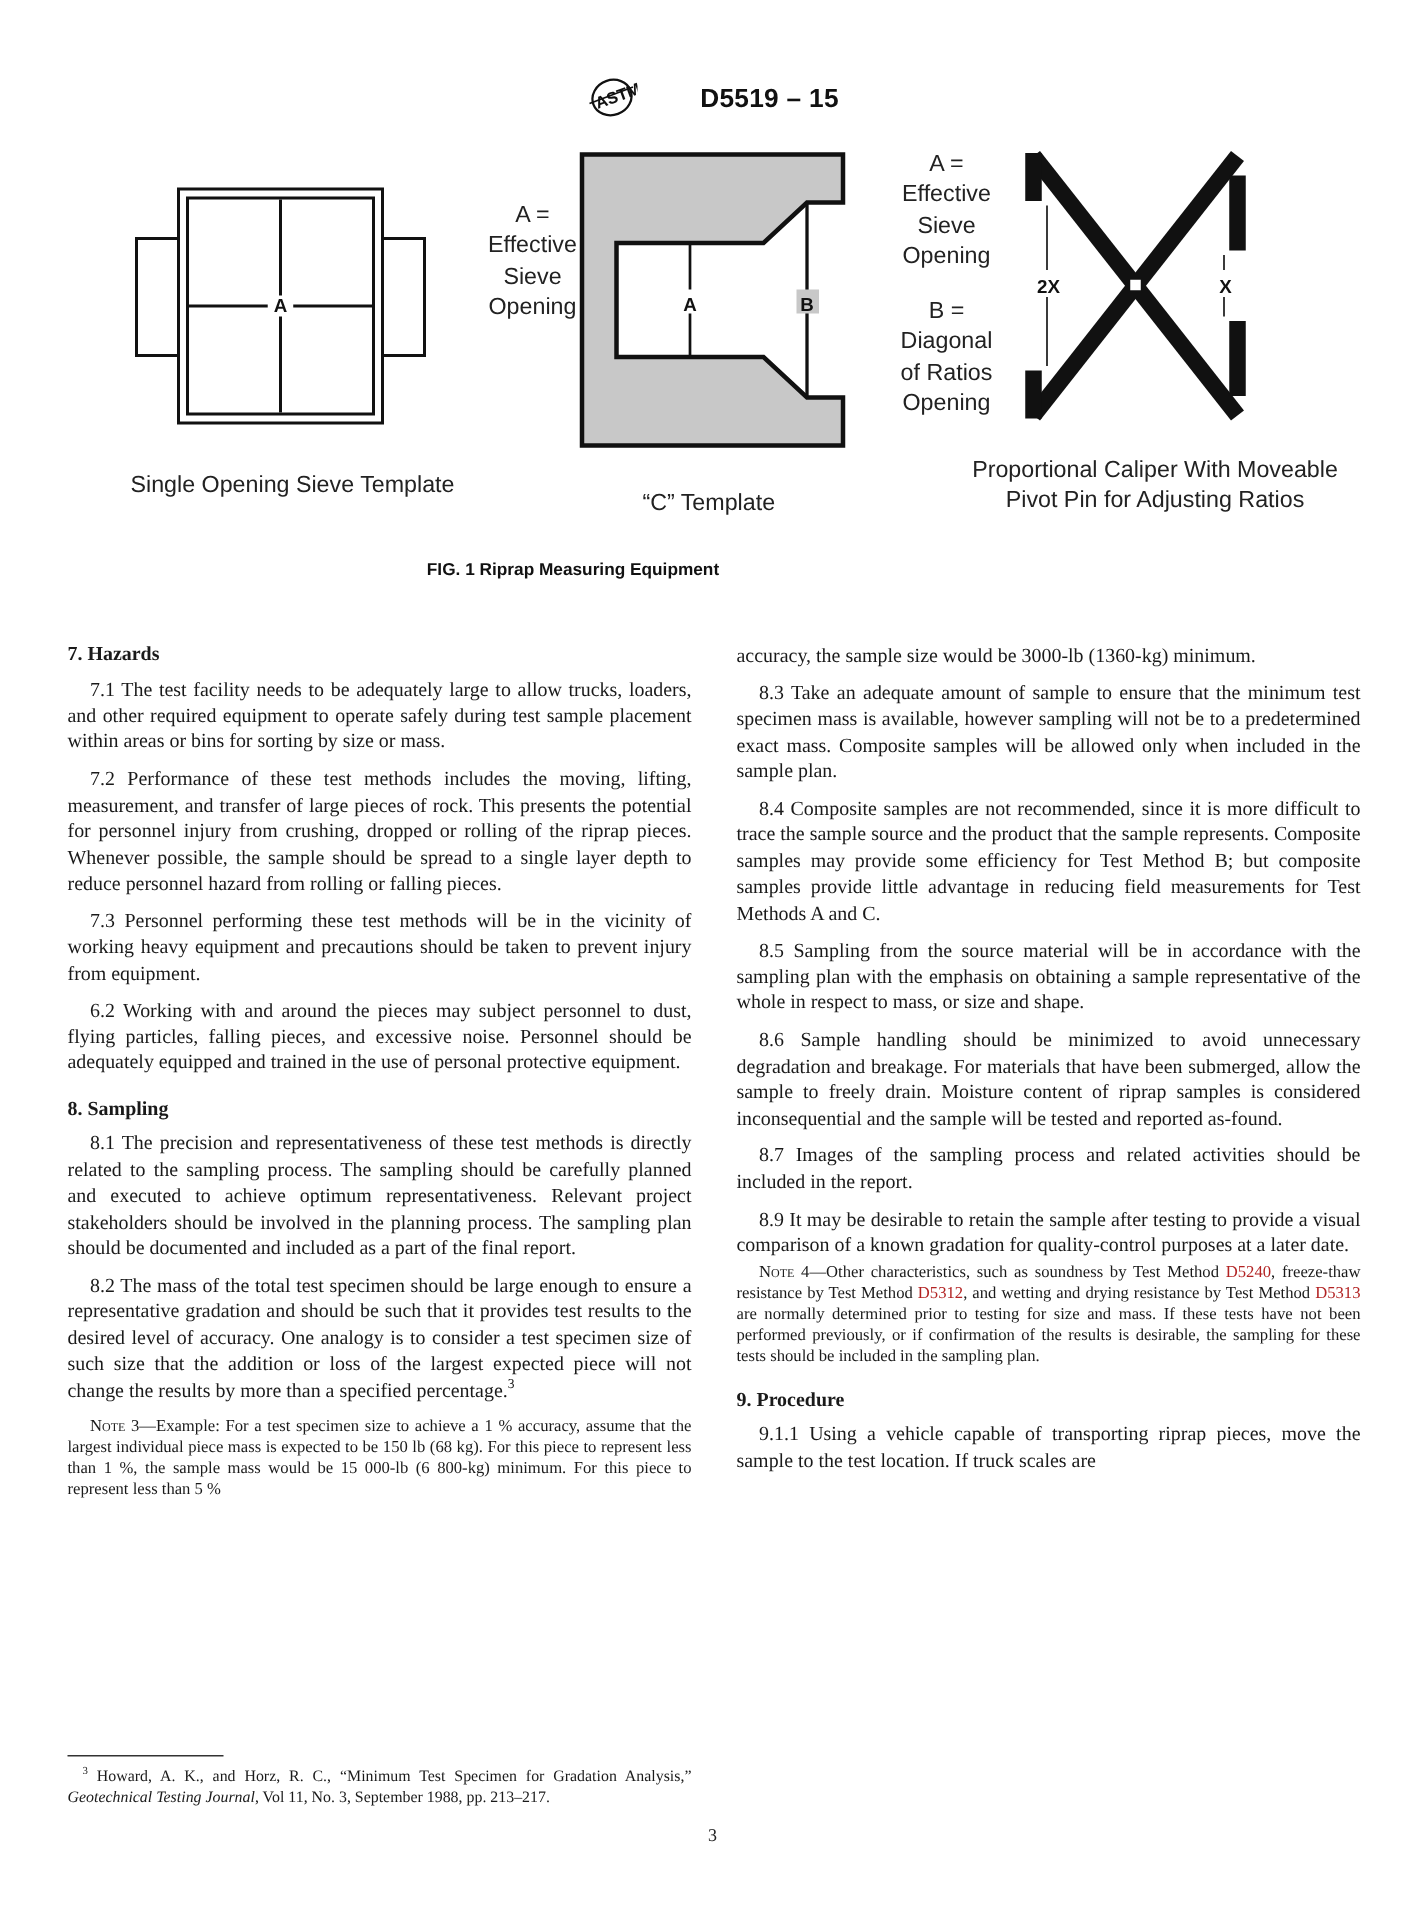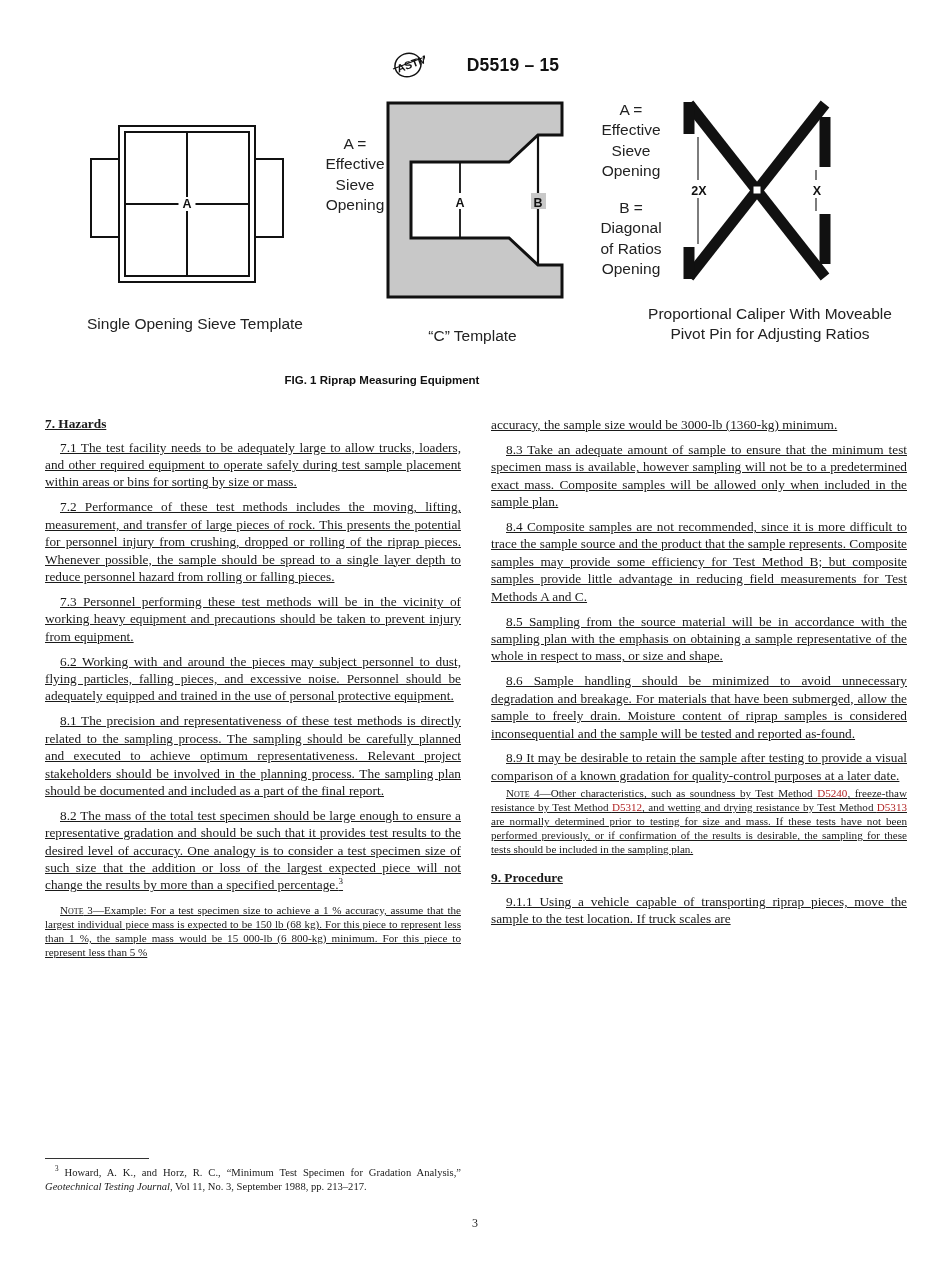--- a/index.html
+++ b/index.html
@@ -163,23 +163,22 @@
   
   .body-columns {
     position: absolute;
     top: 412px;
     left: 45px;
     width: 862px;
     height: 800px;
   }
   .col {
     position: absolute;
-    top: 4px;
+    top: 16px;
     width: 416px;
-    text-decoration: underline;
   }
   .col.left  { left: 0; }
   .col.right { left: 446px; }
 
   h2.sec-head {
     font-size: 13.3px;
     font-weight: bold;
     margin: 0 0 6px 0;
     line-height: 1.25;
   }
@@ -343,37 +342,39 @@
 
 <div class="body-columns">
 
   <div class="col left">
     <h2 class="sec-head">7.  Hazards</h2>
     <p class="para">7.1  The test facility needs to be adequately large to allow trucks, loaders, and other required equipment to operate safely during test sample placement within areas or bins for sorting by size or mass.</p>
     <p class="para">7.2  Performance of these test methods includes the moving, lifting, measurement, and transfer of large pieces of rock. This presents the potential for personnel injury from crushing, dropped or rolling of the riprap pieces. Whenever possible, the sample should be spread to a single layer depth to reduce personnel hazard from rolling or falling pieces.</p>
     <p class="para">7.3  Personnel performing these test methods will be in the vicinity of working heavy equipment and precautions should be taken to prevent injury from equipment.</p>
     <p class="para">6.2  Working with and around the pieces may subject personnel to dust, flying particles, falling pieces, and excessive noise. Personnel should be adequately equipped and trained in the use of personal protective equipment.</p>
 
+    <h2 class="sec-head spaced">8.  Sampling</h2>
     <p class="para">8.1  The precision and representativeness of these test methods is directly related to the sampling process. The sampling should be carefully planned and executed to achieve optimum representativeness. Relevant project stakeholders should be involved in the planning process. The sampling plan should be documented and included as a part of the final report.</p>
     <p class="para"><span>8.2  The mass of the total test specimen should be large enough to ensure a representative gradation and should be such that it provides test results to the desired level of accuracy. One analogy is to consider a test specimen size of such size that the addition or loss of the largest expected piece will not change the results by more than a specified percentage.</span><sup>3</sup></p>
 
     <p class="note"><span class="smallcaps">Note</span><span> 3—Example: For a test specimen size to achieve a 1 % accuracy, assume that the largest individual piece mass is expected to be 150 lb (68 kg). For this piece to represent less than 1 %, the sample mass would be 15 000-lb (6 800-kg) minimum. For this piece to represent less than 5 %</span></p>
 
     <div class="footnote-wrap">
       <div class="footnote-rule"></div>
       <p class="footnote"><sup>3</sup><span> Howard, A. K., and Horz, R. C., “Minimum Test Specimen for Gradation Analysis,” </span><span class="ital">Geotechnical Testing Journal</span><span>, Vol 11, No. 3, September 1988, pp. 213–217.</span></p>
     </div>
   </div>
 
   <div class="col right">
     <p class="para cont">accuracy, the sample size would be 3000-lb (1360-kg) minimum.</p>
     <p class="para">8.3  Take an adequate amount of sample to ensure that the minimum test specimen mass is available, however sampling will not be to a predetermined exact mass. Composite samples will be allowed only when included in the sample plan.</p>
     <p class="para">8.4  Composite samples are not recommended, since it is more difficult to trace the sample source and the product that the sample represents. Composite samples may provide some efficiency for Test Method B; but composite samples provide little advantage in reducing field measurements for Test Methods A and C.</p>
     <p class="para">8.5  Sampling from the source material will be in accordance with the sampling plan with the emphasis on obtaining a sample representative of the whole in respect to mass, or size and shape.</p>
     <p class="para">8.6  Sample handling should be minimized to avoid unnecessary degradation and breakage. For materials that have been submerged, allow the sample to freely drain. Moisture content of riprap samples is considered inconsequential and the sample will be tested and reported as-found.</p>
+    <p class="para">8.7  Images of the sampling process and related activities should be included in the report.</p>
     <p class="para tight">8.9  It may be desirable to retain the sample after testing to provide a visual comparison of a known gradation for quality-control purposes at a later date.</p>
 
     <p class="note nospace"><span class="smallcaps">Note</span><span> 4—Other characteristics, such as soundness by Test Method </span><span class="link">D5240</span><span>, freeze-thaw resistance by Test Method </span><span class="link">D5312</span><span>, and wetting and drying resistance by Test Method </span><span class="link">D5313</span><span> are normally determined prior to testing for size and mass. If these tests have not been performed previously, or if confirmation of the results is desirable, the sampling for these tests should be included in the sampling plan.</span></p>
 
     <h2 class="sec-head spaced">9.  Procedure</h2>
     <p class="para">9.1.1  Using a vehicle capable of transporting riprap pieces, move the sample to the test location. If truck scales are</p>
   </div>
 </div>
 
 <div class="page-number">3</div>

